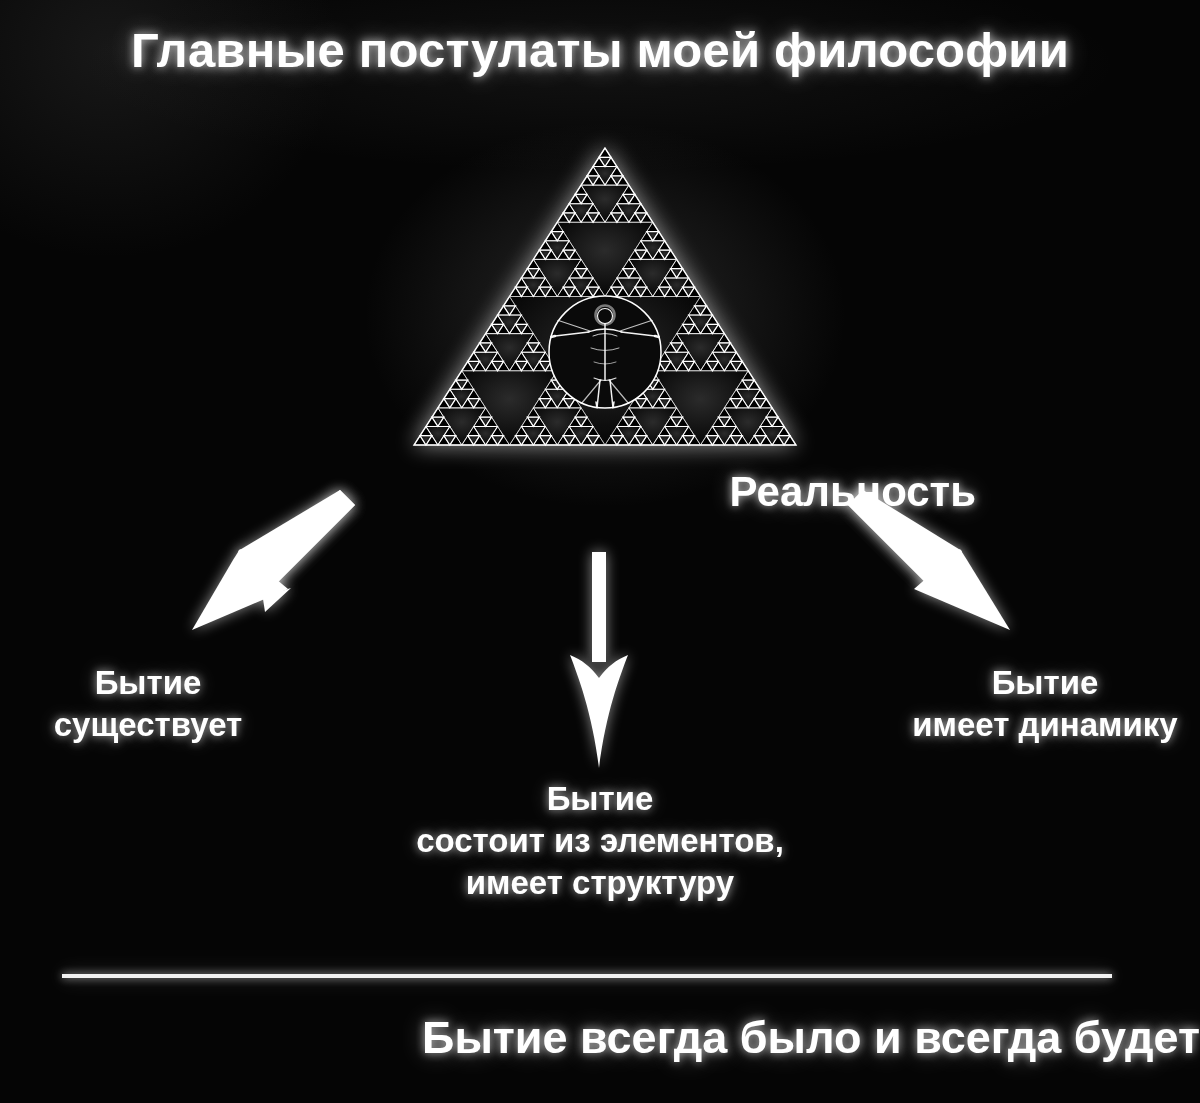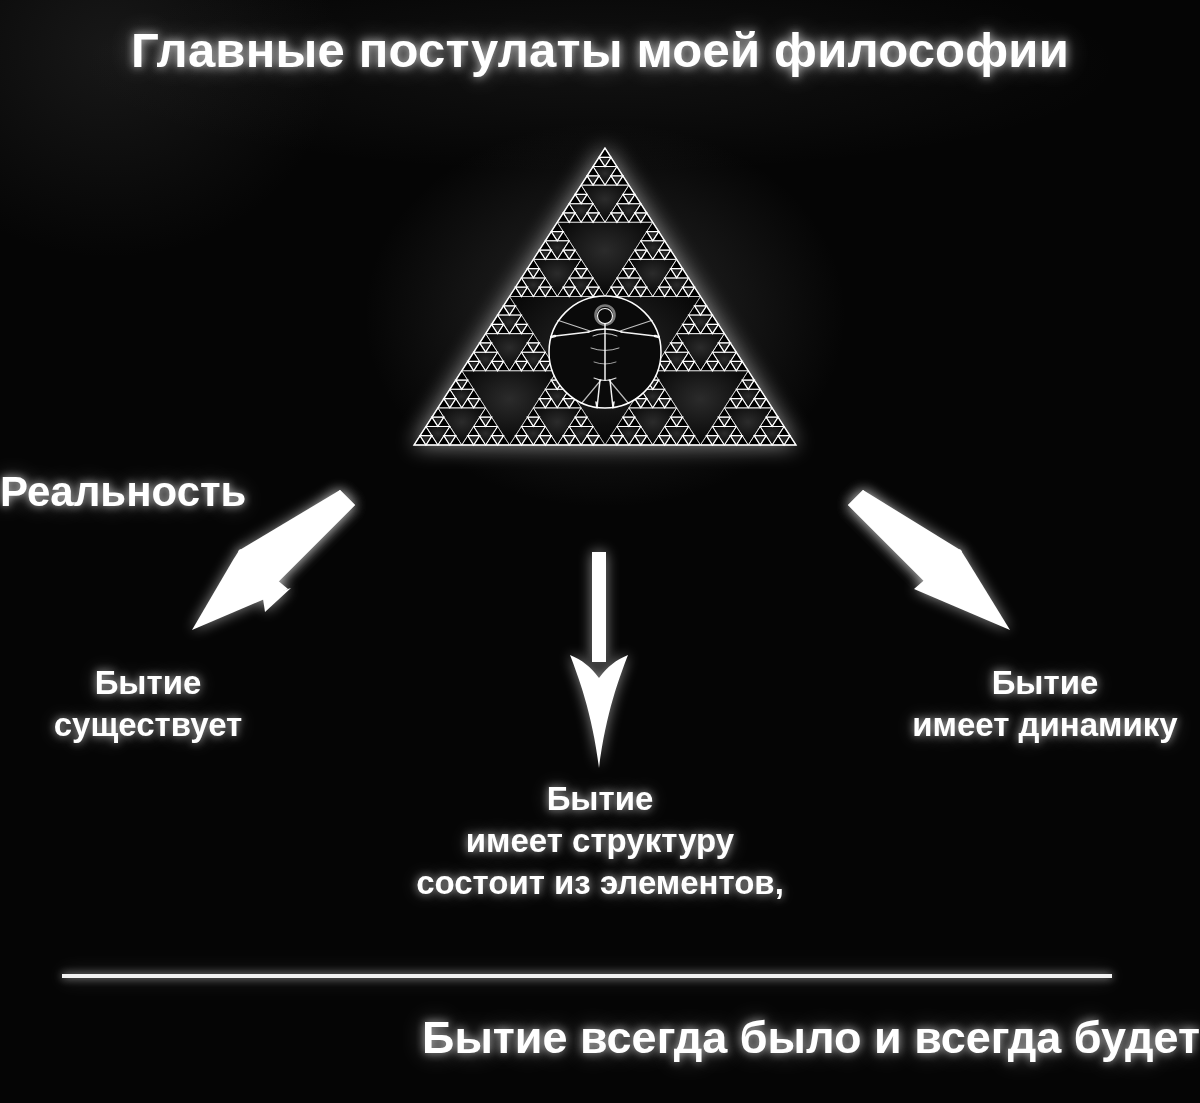--- a/index.html
+++ b/index.html
@@ -55,21 +55,21 @@
     width: 400px; height: 320px;
     filter: drop-shadow(0 0 11px rgba(255,255,255,0.55));
   }
   #fractal-wrap svg { display: block; }
 
   
   #reality-label {
     position: absolute;
     left: 0; top: 468px;
     width: 976px;
-    text-align: left;
+    text-align: right;
     font-size: 42px;
     font-weight: bold;
     text-shadow: 0 0 9px rgba(255,255,255,0.72), 0 0 22px rgba(255,255,255,0.35);
   }
 
   
   #arrow-layer {
     position: absolute;
     left: 0; top: 0;
     width: 1200px; height: 1103px;
@@ -560,22 +560,22 @@
     </g>
   </svg>
 
   <div class="branch-label" id="branch-left">
     <span class="ln">Бытие</span>
     <span class="ln">существует</span>
   </div>
 
   <div class="branch-label" id="branch-mid">
     <span class="ln">Бытие</span>
+    <span class="ln">состоит из элементов,</span>
     <span class="ln">имеет структуру</span>
-    <span class="ln">состоит из элементов,</span>
   </div>
 
   <div class="branch-label" id="branch-right">
     <span class="ln">Бытие</span>
     <span class="ln">имеет динамику</span>
   </div>
 
   <div id="divider"></div>
 
   <div id="footer-axiom">Бытие всегда было и всегда будет</div>

